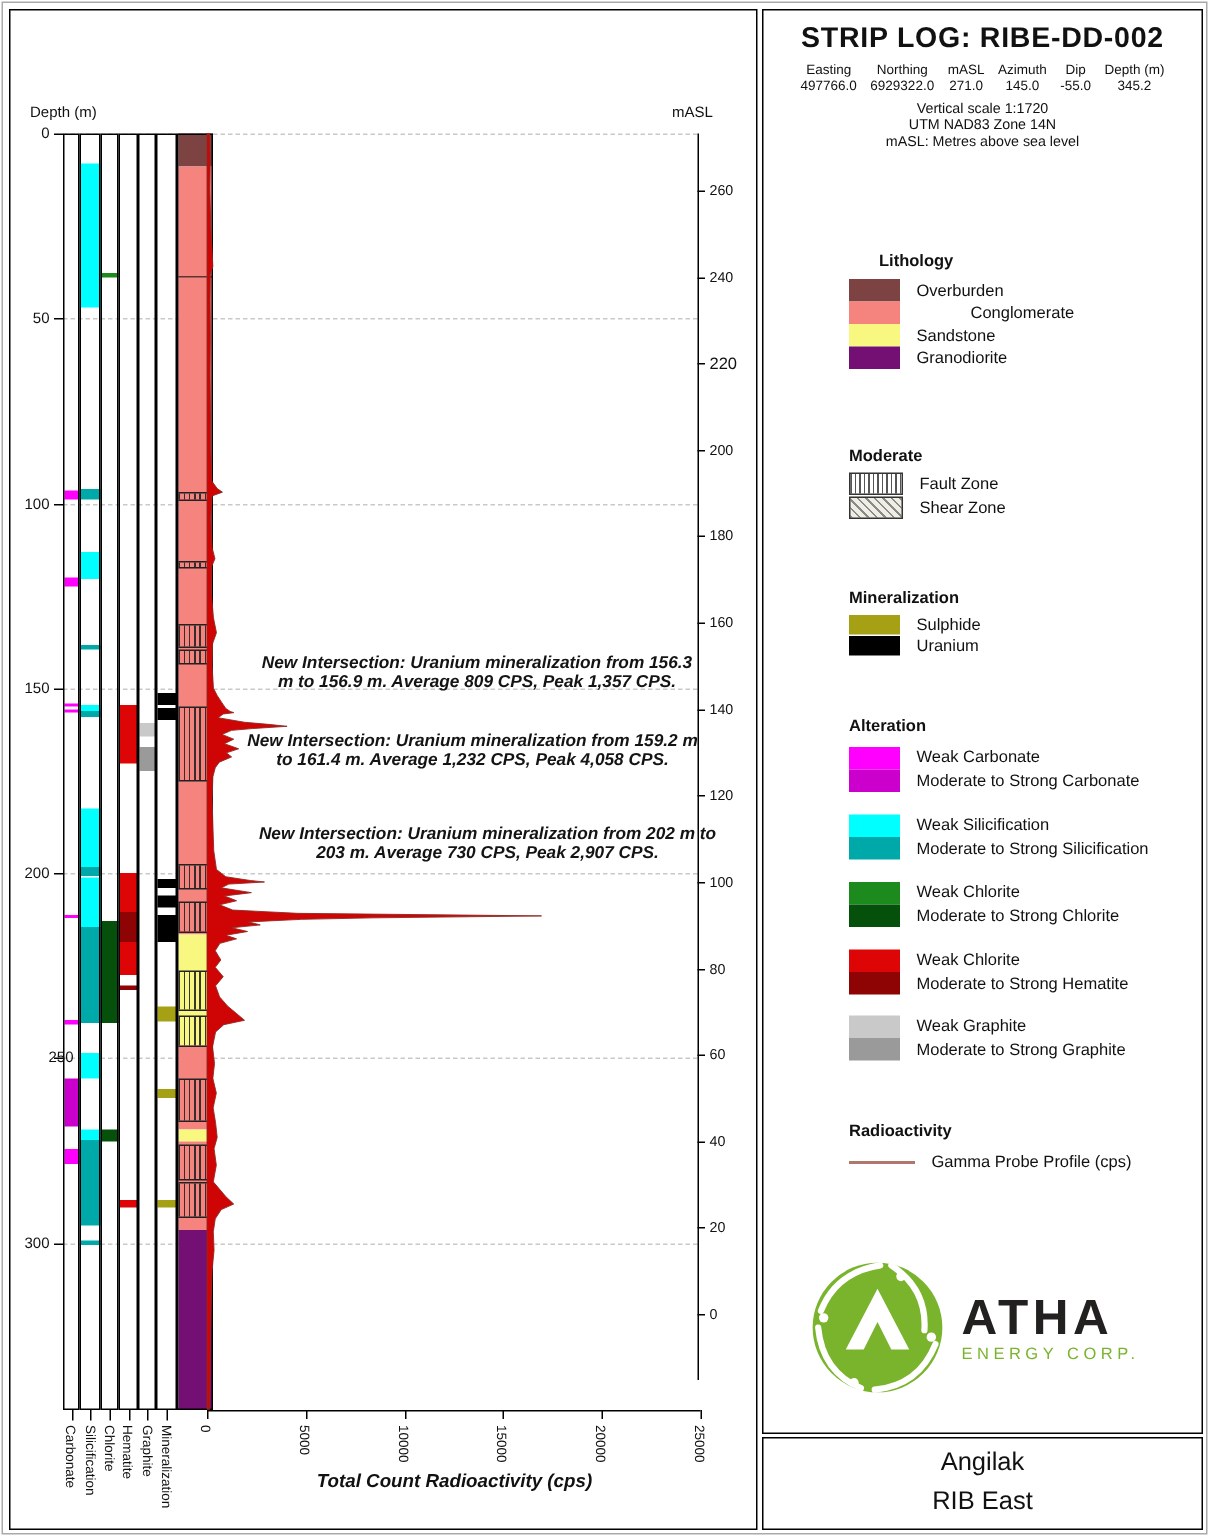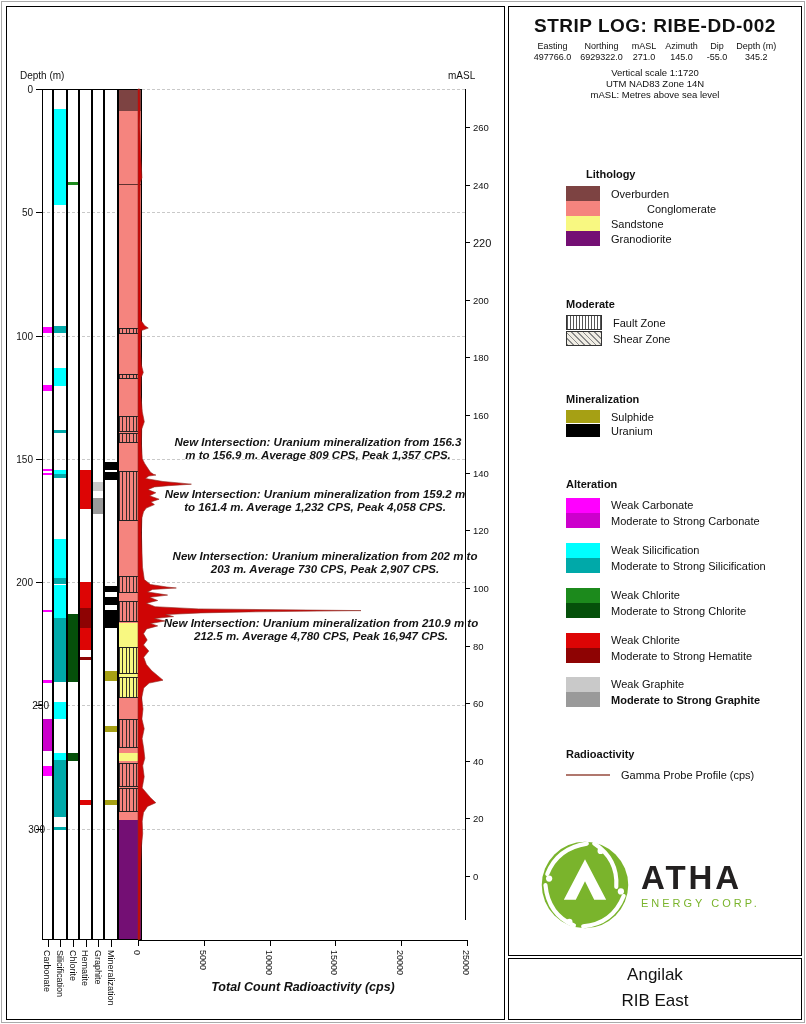--- a/index.html
+++ b/index.html
@@ -132,21 +132,21 @@
     <div style="position: absolute; left: 6px; top: 207.26px; width: 27px; text-align: right; font-size: 10px; z-index: 7;">50</div>
     <div style="position: absolute; left: 36px; top: 335.52px; width: 6px; height: 0px; border-top: 1px solid rgb(0, 0, 0); z-index: 7;"></div>
     <div style="position: absolute; left: 6px; top: 330.52px; width: 27px; text-align: right; font-size: 10px; z-index: 7;">100</div>
     <div style="position: absolute; left: 36px; top: 458.78px; width: 6px; height: 0px; border-top: 1px solid rgb(0, 0, 0); z-index: 7;"></div>
     <div style="position: absolute; left: 6px; top: 453.78px; width: 27px; text-align: right; font-size: 10px; z-index: 7;">150</div>
     <div style="position: absolute; left: 36px; top: 582.04px; width: 6px; height: 0px; border-top: 1px solid rgb(0, 0, 0); z-index: 7;"></div>
     <div style="position: absolute; left: 6px; top: 577.04px; width: 27px; text-align: right; font-size: 10px; z-index: 7;">200</div>
     <div style="position: absolute; left: 36px; top: 705.3px; width: 6px; height: 0px; border-top: 1px solid rgb(0, 0, 0); z-index: 7;"></div>
     <div style="position: absolute; left: 6px; top: 700.3px; width: 43px; text-align: right; font-size: 10px; z-index: 7;">250</div>
     <div style="position: absolute; left: 36px; top: 828.56px; width: 6px; height: 0px; border-top: 1px solid rgb(0, 0, 0); z-index: 7;"></div>
-    <div style="position: absolute; left: 6px; top: 823.56px; width: 39px; text-align: right; font-size: 10px; z-index: 7;">300</div>
+    <div style="position: absolute; left: 6px; top: 823.56px; width: 27px; text-align: right; font-size: 10px; z-index: 7;">300</div>
     <div style="position: absolute; left: 465px; top: 89px; width: 0px; height: 831px; border-left: 1px solid rgb(0, 0, 0); z-index: 7;"></div>
     <div style="position: absolute; left: 465px; top: 126.94px; width: 5px; height: 0px; border-top: 1px solid rgb(0, 0, 0); z-index: 7;"></div>
     <div style="position: absolute; left: 473px; top: 121.94px; font-size: 9.5px; z-index: 7;">260</div>
     <div style="position: absolute; left: 465px; top: 184.56px; width: 5px; height: 0px; border-top: 1px solid rgb(0, 0, 0); z-index: 7;"></div>
     <div style="position: absolute; left: 473px; top: 179.56px; font-size: 9.5px; z-index: 7;">240</div>
     <div style="position: absolute; left: 465px; top: 242.18px; width: 5px; height: 0px; border-top: 1px solid rgb(0, 0, 0); z-index: 7;"></div>
     <div style="position: absolute; left: 473px; top: 237.18px; font-size: 11px; z-index: 7;">220</div>
     <div style="position: absolute; left: 465px; top: 299.8px; width: 5px; height: 0px; border-top: 1px solid rgb(0, 0, 0); z-index: 7;"></div>
     <div style="position: absolute; left: 473px; top: 294.8px; font-size: 9.5px; z-index: 7;">200</div>
     <div style="position: absolute; left: 465px; top: 357.42px; width: 5px; height: 0px; border-top: 1px solid rgb(0, 0, 0); z-index: 7;"></div>
@@ -190,21 +190,20 @@
     <div class="rot" style="position: absolute; left: 77.5px; top: 950px; z-index: 7;">Chlorite</div>
     <div style="position: absolute; left: 85.5px; top: 940px; width: 0px; height: 7px; border-left: 1px solid rgb(0, 0, 0); z-index: 7;"></div>
     <div class="rot" style="position: absolute; left: 90px; top: 950px; z-index: 7;">Hematite</div>
     <div style="position: absolute; left: 98px; top: 940px; width: 0px; height: 7px; border-left: 1px solid rgb(0, 0, 0); z-index: 7;"></div>
     <div class="rot" style="position: absolute; left: 102.5px; top: 950px; z-index: 7;">Graphite</div>
     <div style="position: absolute; left: 111px; top: 940px; width: 0px; height: 7px; border-left: 1px solid rgb(0, 0, 0); z-index: 7;"></div>
     <div class="rot" style="position: absolute; left: 115.5px; top: 950px; z-index: 7;">Mineralization</div>
     <div class="annot" style="position: absolute; left: 168px; top: 436px; width: 300px;">New Intersection: Uranium mineralization from 156.3 m to 156.9 m. Average 809 CPS, Peak 1,357 CPS.</div>
     <div class="annot" style="position: absolute; left: 158px; top: 488px; width: 314px;">New Intersection: Uranium mineralization from 159.2 m to 161.4 m. Average 1,232 CPS, Peak 4,058 CPS.</div>
     <div class="annot" style="position: absolute; left: 166px; top: 550px; width: 318px;">New Intersection: Uranium mineralization from 202 m to 203 m. Average 730 CPS, Peak 2,907 CPS.</div>
-    <div class="annot" style="position: absolute; left: 156px; top: 617px; width: 330px;">New Intersection: Uranium mineralization from 210.9 m to 212.5 m. Average 4,780 CPS, Peak 16,947 CPS.</div>
   </div>
 
 <div class="abs" id="right-panel">
   <div class="abs center" id="strip-title">STRIP LOG: RIBE-DD-002</div>
 
   <div class="abs" id="header-fields">
     <div class="hf-col">
         <div>Easting</div>
         <div>497766.0</div>
       </div>
@@ -308,21 +307,21 @@
       </div>
     <div class="alt-lab" style="top:1px;">Weak Chlorite</div>
     <div class="alt-lab" style="top:17px;">Moderate to Strong Hematite</div>
   </div>
   <div class="alt-pair" style="top:670px;">
     <div class="alt-swatches">
         <div class="alt-half" style="background: rgb(201, 201, 201);"></div>
         <div class="alt-half" style="background: rgb(154, 154, 154);"></div>
       </div>
     <div class="alt-lab" style="top:1px;">Weak Graphite</div>
-    <div class="alt-lab" style="top:17px;font-weight:bold;">Moderate to Strong Graphite</div>
+    <div class="alt-lab" style="top:17px;">Moderate to Strong Graphite</div>
   </div>
 
   <div class="abs sec-head" style="left:57px;top:741px;">Radioactivity</div>
   <div class="leg-row" style="top:762px;">
       <div id="radio-line" style="background: rgb(176, 119, 109);"></div>
       <div class="leg-label">Gamma Probe Profile (cps)</div>
     </div>
 
   <div class="abs" id="logo">
     <svg width="92" height="92" viewBox="0 0 100 100">

